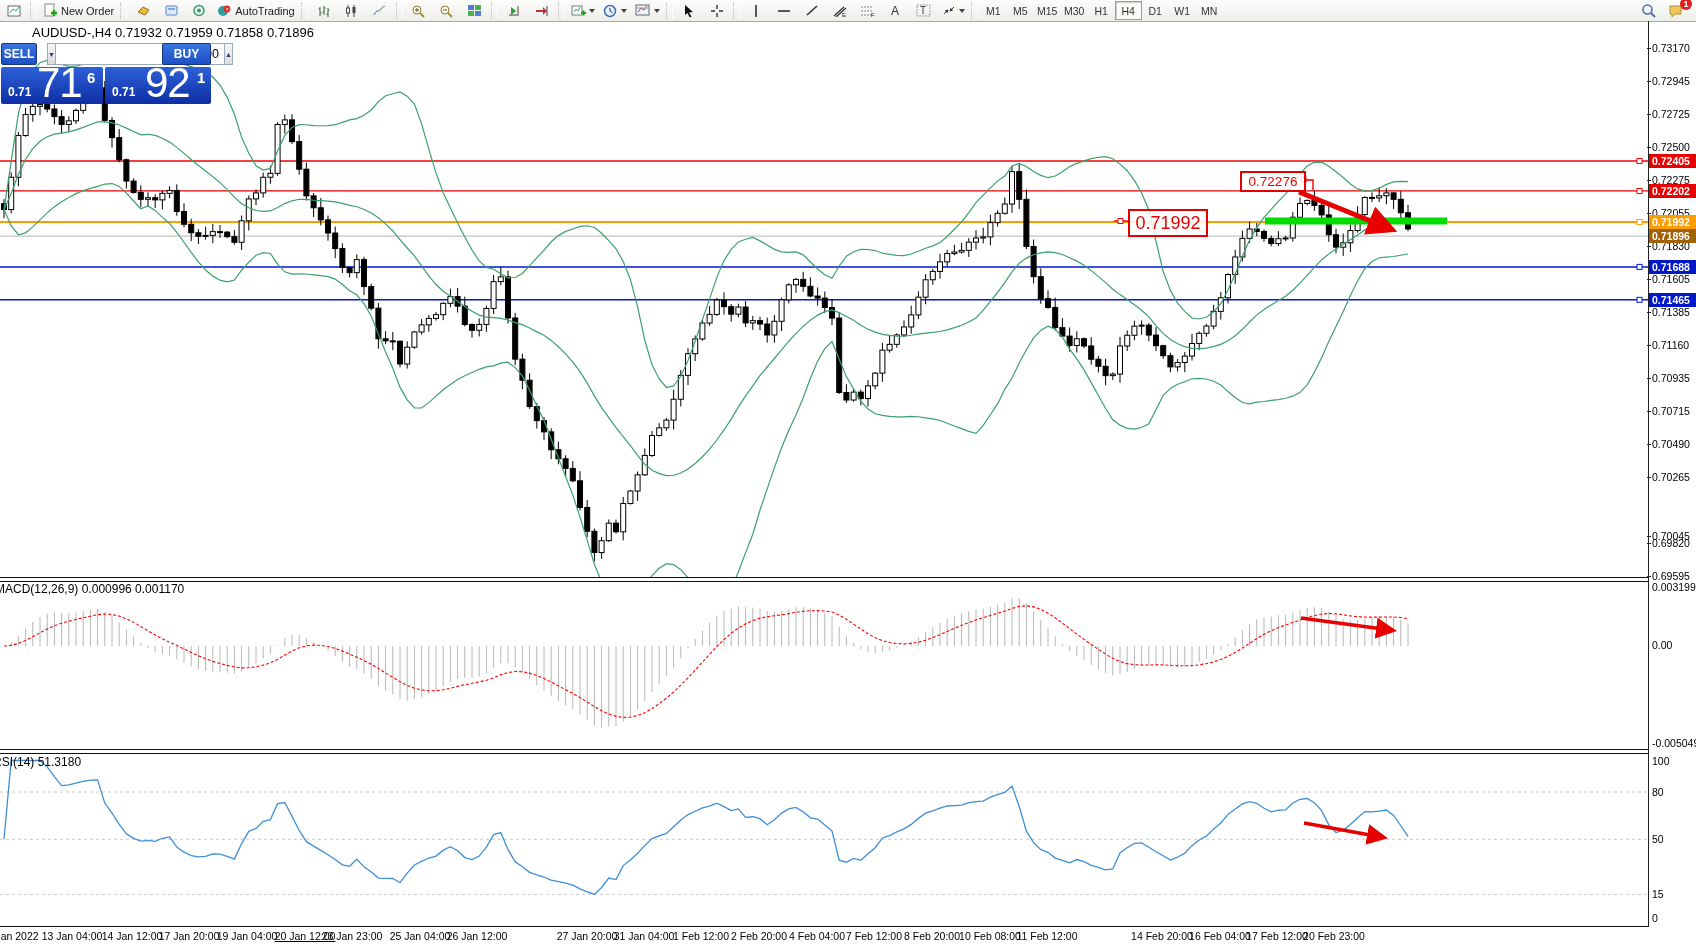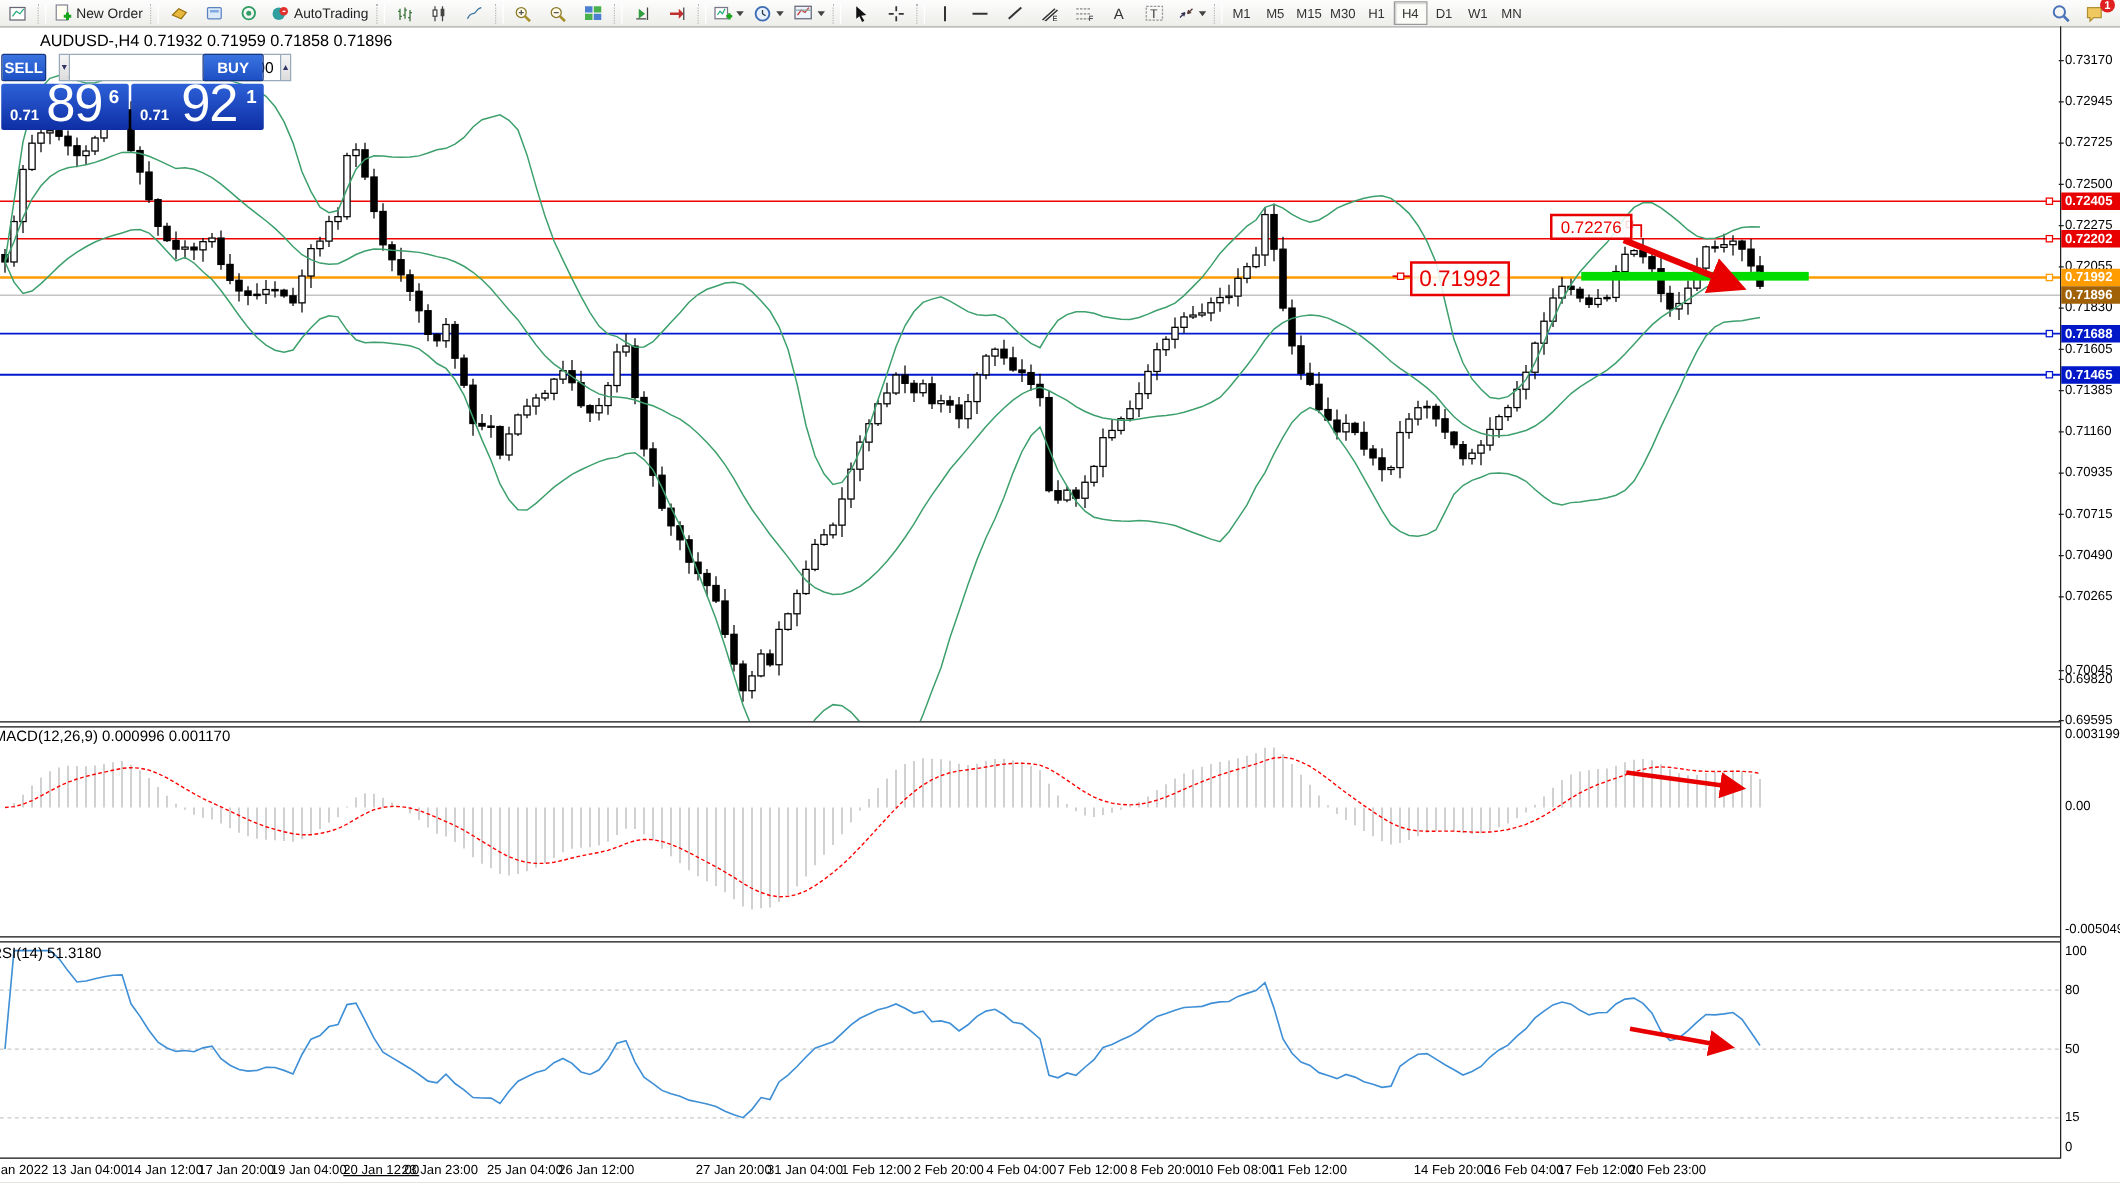--- a/index.html
+++ b/index.html
@@ -913,21 +913,21 @@
   <div id="tradePanel">
     <div class="tpBtn" id="sellBtn">SELL</div>
     <div id="volWrap">
       <div class="spin">▼</div>
       <input id="volInput" value="1.00" style="">
       <div class="spin">▲</div>
     </div>
     <div class="tpBtn" id="buyBtn">BUY</div>
     <div class="pxBox" id="sellPx">
       <span class="pxSmall">0.71</span>
-      <span class="pxBig">89</span>
+      <span class="pxBig">71</span>
       <span class="pxSup">6</span>
     </div>
     <div class="pxBox" id="buyPx">
       <span class="pxSmall">0.71</span>
       <span class="pxBig">92</span>
       <span class="pxSup">1</span>
     </div>
   </div>
 
   <div id="axisCol">

